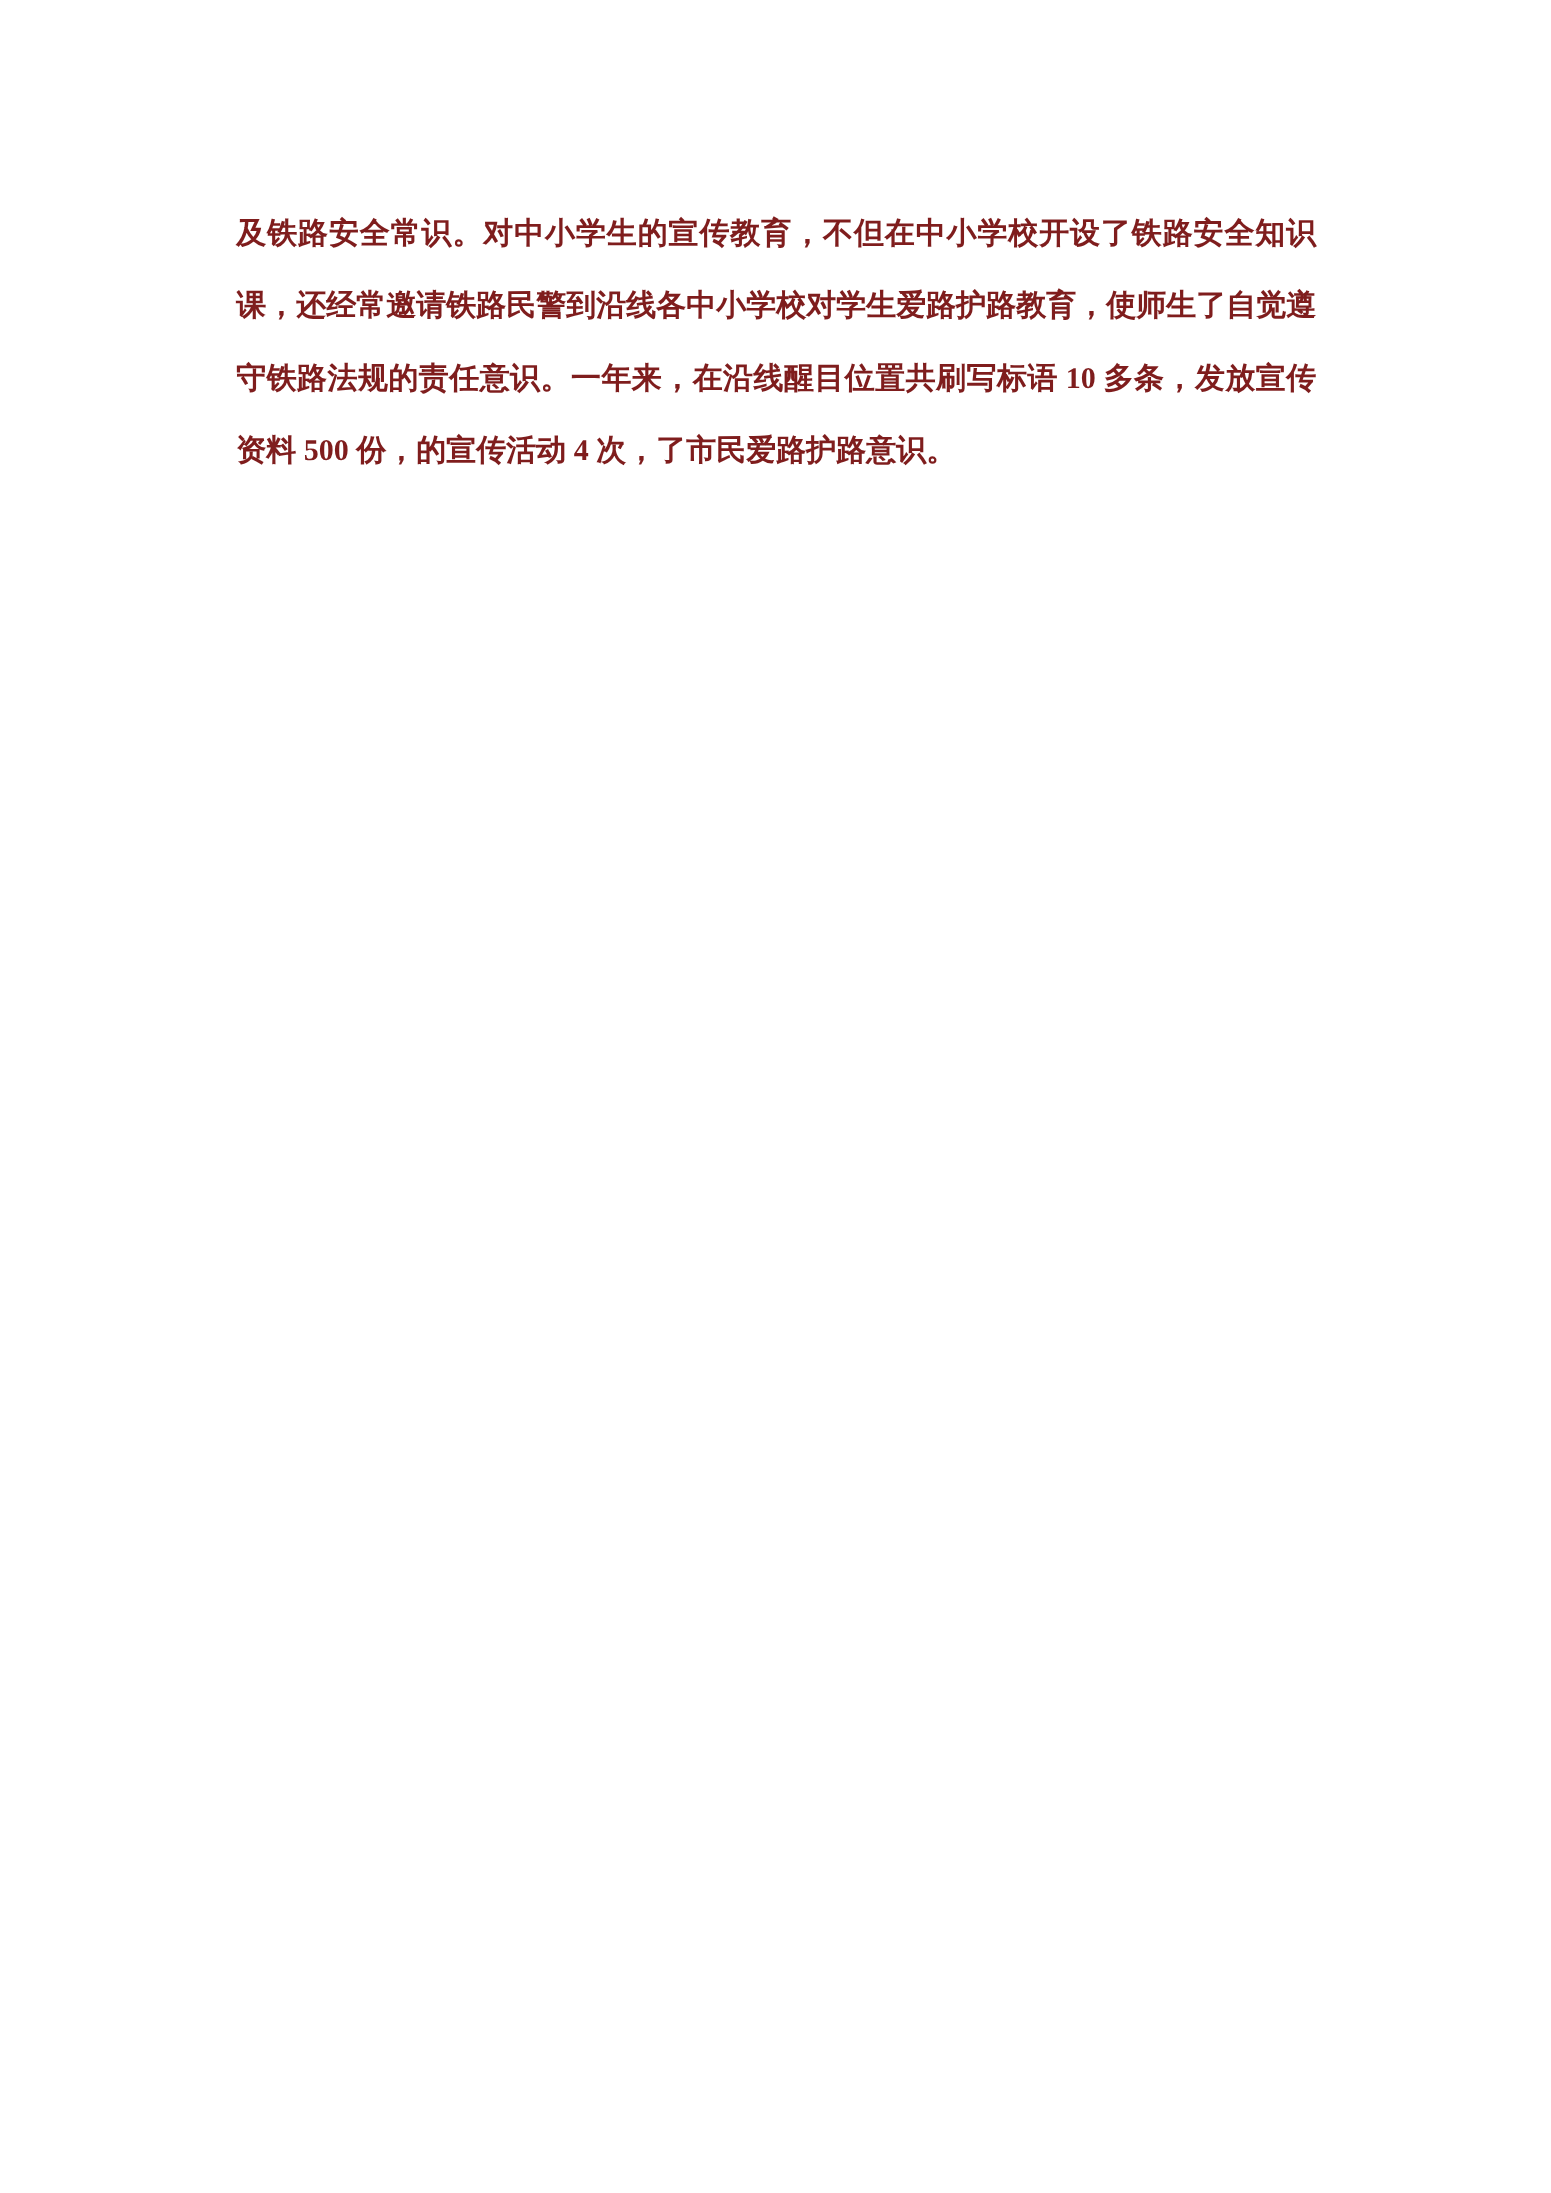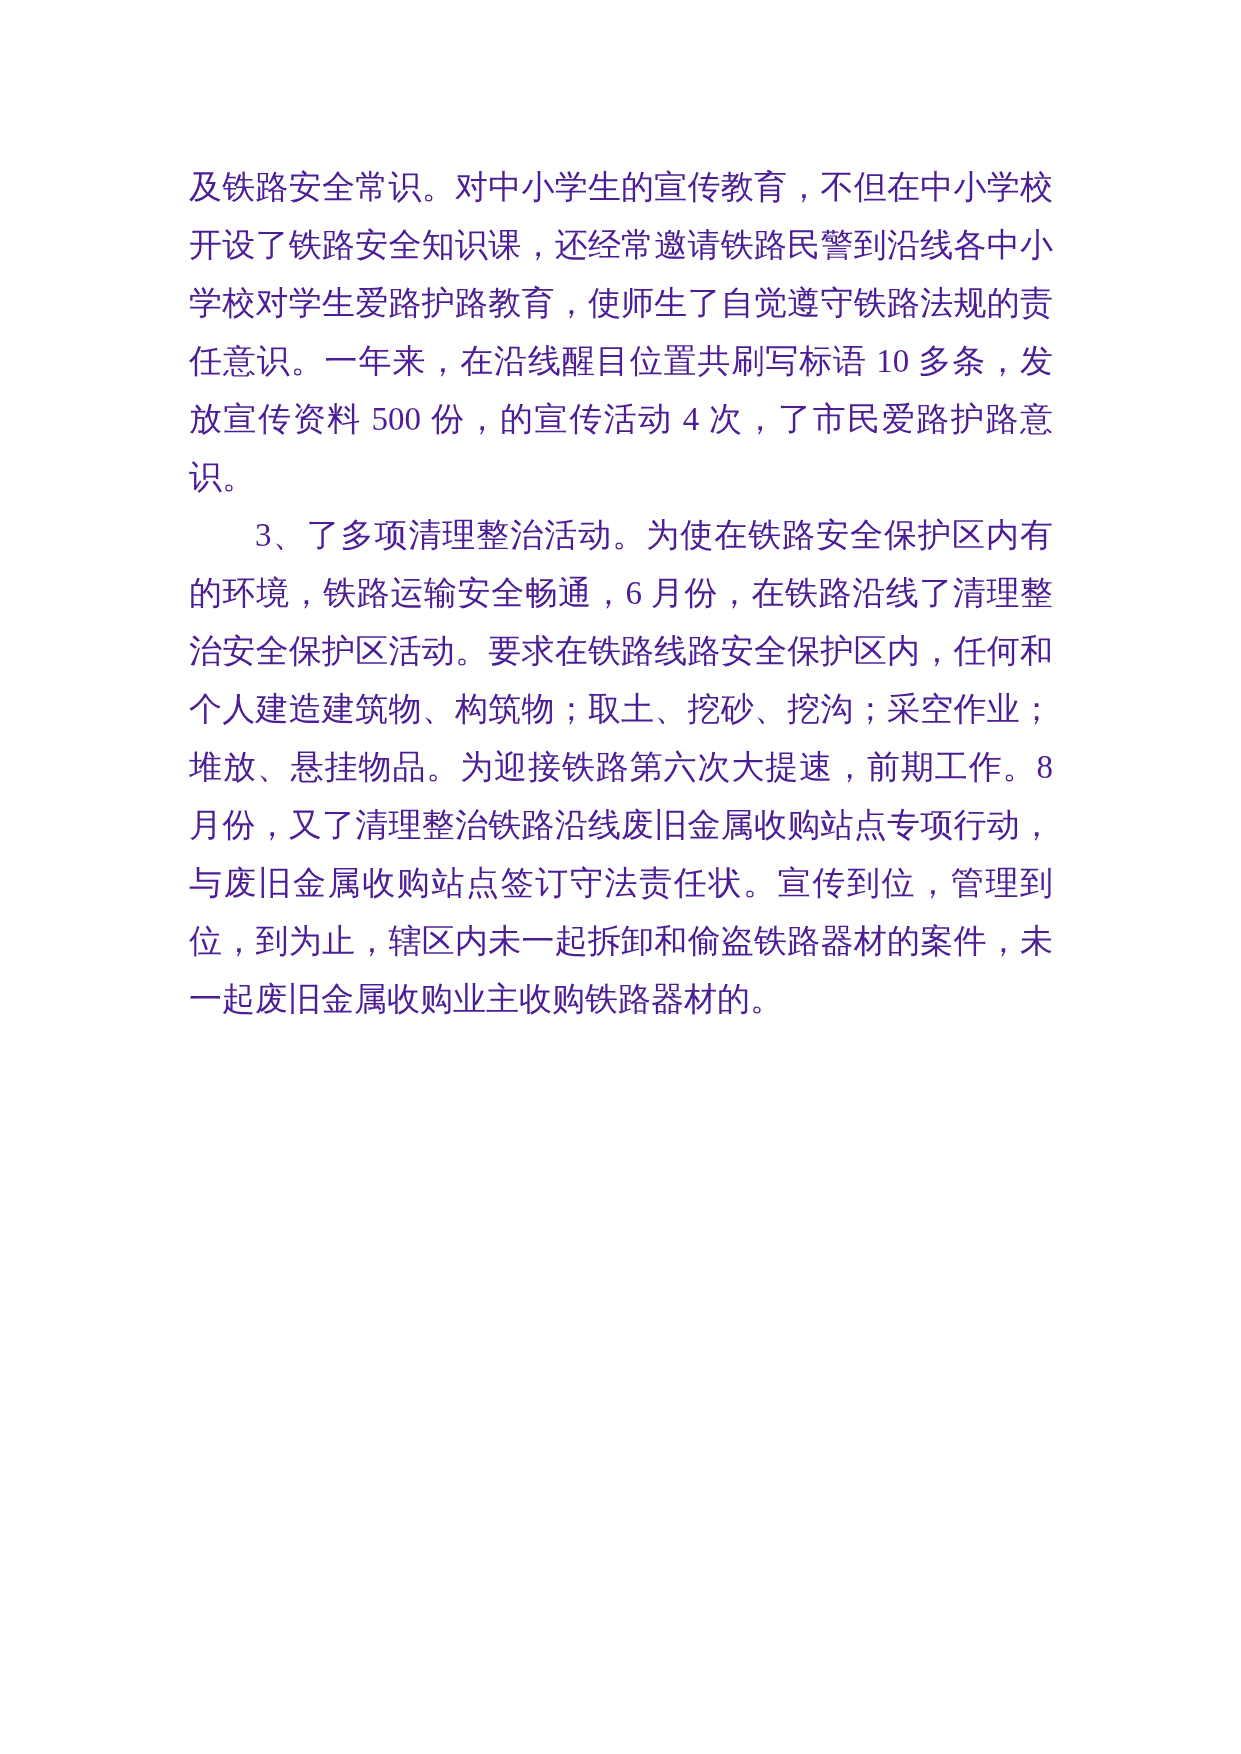--- a/index.html
+++ b/index.html
@@ -11,37 +11,36 @@
     position: relative;
     width: 1241px;
     height: 1754px;
     background: #ffffff;
     box-sizing: border-box;
     padding: 158px 188px 0 189px;
     overflow: hidden;
   }
   .doc-body {
     font-family: "Liberation Serif", "DejaVu Serif", serif;
-    font-size: 33px;
+    font-size: 24px;
     line-height: 58px;
-    color: #4c1d95;
+    color: #7f1d1d;
     text-align: justify;
     text-justify: inter-ideograph;
-    font-weight: 400;
+    font-weight: 700;
     letter-spacing: 0;
   }
   .doc-body p {
     margin: 0;
     padding: 0;
   }
   .doc-body p.indent {
     text-indent: 66px;
   }
 </style>
 </head>
 <body>
 
 <div class="page">
   <div class="doc-body">
     <p>及铁路安全常识。对中小学生的宣传教育，不但在中小学校开设了铁路安全知识课，还经常邀请铁路民警到沿线各中小学校对学生爱路护路教育，使师生了自觉遵守铁路法规的责任意识。一年来，在沿线醒目位置共刷写标语 10 多条，发放宣传资料 500 份，的宣传活动 4 次，了市民爱路护路意识。</p>
-    <p class="indent">3、了多项清理整治活动。为使在铁路安全保护区内有的环境，铁路运输安全畅通，6 月份，在铁路沿线了清理整治安全保护区活动。要求在铁路线路安全保护区内，任何和个人建造建筑物、构筑物；取土、挖砂、挖沟；采空作业；堆放、悬挂物品。为迎接铁路第六次大提速，前期工作。8 月份，又了清理整治铁路沿线废旧金属收购站点专项行动，与废旧金属收购站点签订守法责任状。宣传到位，管理到位，到为止，辖区内未一起拆卸和偷盗铁路器材的案件，未一起废旧金属收购业主收购铁路器材的。</p>
   </div>
 </div>
 
 </body></html>

